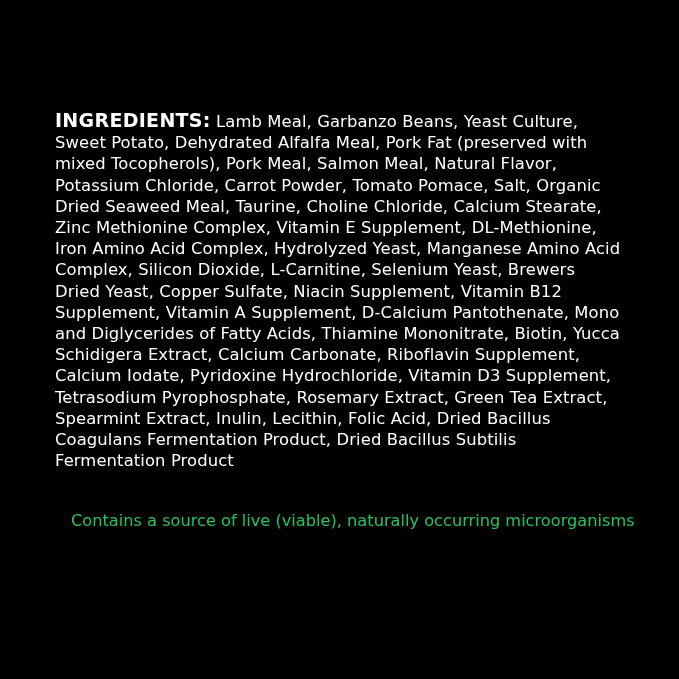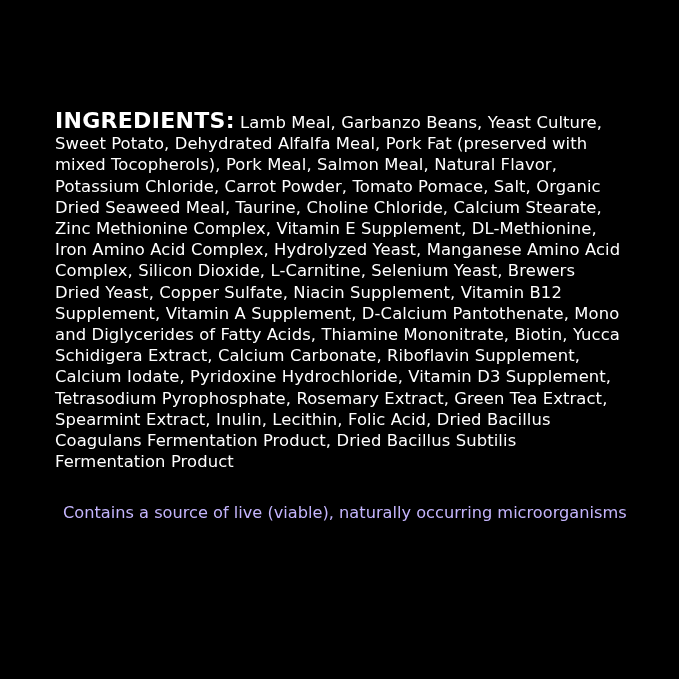--- a/index.html
+++ b/index.html
@@ -33,33 +33,33 @@
     font-size: 16.4px;
     line-height: 21.2px;
     letter-spacing: 0.1px;
     color: #ffffff;
     text-align: left;
     margin: 0;
     font-weight: 400;
   }
   .heading {
     font-weight: 700;
-    font-size: 22px;
+    font-size: 19px;
     letter-spacing: 0.3px;
   }
   .contains-note {
     position: absolute;
     left: 55px;
     top: 494px;
     width: 580px;
     font-size: 16.2px;
     line-height: 21px;
-    color: #c4b5fd;
+    color: #22c55e;
     font-weight: 400;
-    margin: 8px;
+    margin: 16px;
   }
 </style>
 </head>
 <body>
 
 <div class="label-panel">
 
   <div class="ingredients-block">
     <p class="ingredients-text"><span class="heading">INGREDIENTS:</span><span> Lamb Meal, Garbanzo Beans, Yeast Culture, Sweet Potato, Dehydrated Alfalfa Meal, Pork Fat (preserved with mixed Tocopherols), Pork Meal, Salmon Meal, Natural Flavor, Potassium Chloride, Carrot Powder, Tomato Pomace, Salt, Organic Dried Seaweed Meal, Taurine, Choline Chloride, Calcium Stearate, Zinc Methionine Complex, Vitamin E Supplement, DL-Methionine, Iron Amino Acid Complex, Hydrolyzed Yeast, Manganese Amino Acid Complex, Silicon Dioxide, L-Carnitine, Selenium Yeast, Brewers Dried Yeast, Copper Sulfate, Niacin Supplement, Vitamin B12 Supplement, Vitamin A Supplement, D-Calcium Pantothenate, Mono and Diglycerides of Fatty Acids, Thiamine Mononitrate, Biotin, Yucca Schidigera Extract, Calcium Carbonate, Riboflavin Supplement, Calcium Iodate, Pyridoxine Hydrochloride, Vitamin D3 Supplement, Tetrasodium Pyrophosphate, Rosemary Extract, Green Tea Extract, Spearmint Extract, Inulin, Lecithin, Folic Acid, Dried Bacillus Coagulans Fermentation Product, Dried Bacillus Subtilis Fermentation Product</span></p>
   </div>

